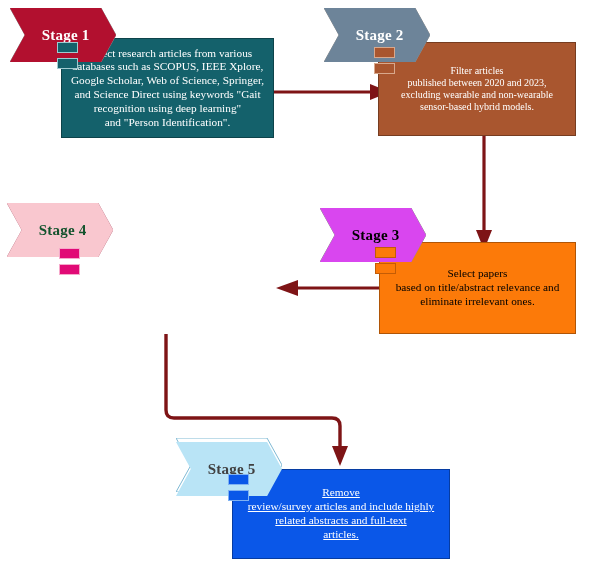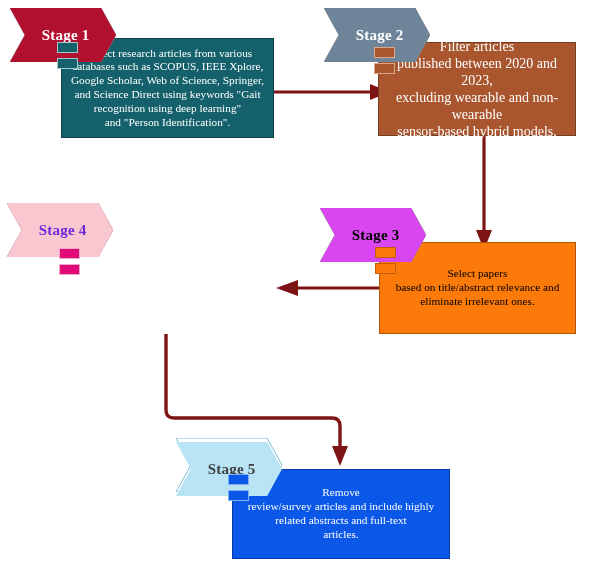--- a/index.html
+++ b/index.html
@@ -128,21 +128,21 @@
 
   <div class="banner-outline" style="left:324px; top:8px;">
     <svg width="106" height="54" viewBox="0 0 106 54">
       <polygon points="0,0 91,0 106,27 91,54 0,54 15,27" fill="none" stroke="#8E8E8E" stroke-width="1"></polygon>
     </svg>
   </div>
   <div class="stage-banner" id="banner-2" style="left:324px; top:8px; width:106px; height:54px; background:#6D8499; color:#FFFFFF; font-size:15px;justify-content:center;">
     <span class="banner-text">Stage 2</span>
   </div>
 
-  <div class="stage-box" id="box-2" style="left:378px; top:42px; width:198px; height:94px; background:#A9562F; color:#FFFFFF; font-size:14px;">
+  <div class="stage-box" id="box-2" style="left:378px; top:42px; width:198px; height:94px; background:#A9562F; color:#FFFFFF; font-size:10px;">
     <span class="box-text">Filter articles
 published between 2020 and 2023,
 excluding wearable and non-wearable
 sensor-based hybrid models.</span>
   </div>
   <div class="tab" style="left:374px; top:47px; width:21px; height:11px; background:#A9562F; border:1.3px solid #D8A88C;"></div>
   <div class="tab" style="left:374px; top:63px; width:21px; height:11px; background:#A9562F; border:1.3px solid #D8A88C;"></div>
 
   <div class="banner-outline" style="left:320px; top:208px;">
     <svg width="106" height="54" viewBox="0 0 106 54">
@@ -159,37 +159,37 @@
 eliminate irrelevant ones.</span>
   </div>
   <div class="tab" style="left:375px; top:247px; width:21px; height:11px; background:#FC7A09; border:1.3px solid #C45C05;"></div>
   <div class="tab" style="left:375px; top:263px; width:21px; height:11px; background:#FC7A09; border:1.3px solid #C45C05;"></div>
 
   <div class="banner-outline" style="left:7px; top:203px;">
     <svg width="106" height="54" viewBox="0 0 106 54">
       <polygon points="0,0 91,0 106,27 91,54 0,54 15,27" fill="none" stroke="#C98A98" stroke-width="1"></polygon>
     </svg>
   </div>
-  <div class="stage-banner" id="banner-4" style="left:7px; top:203px; width:106px; height:54px; background:#F9C7CF; color:#6d28d9; font-size:15px;">
+  <div class="stage-banner" id="banner-4" style="left:7px; top:203px; width:106px; height:54px; background:#F9C7CF; color:#14532d; font-size:15px;">
     <span class="banner-text">Stage 4</span>
   </div>
 
   <div class="tab" style="left:59px; top:248px; width:21px; height:11px; background:#E10A76; border:1.3px solid #F6A9CB;"></div>
   <div class="tab" style="left:59px; top:264px; width:21px; height:11px; background:#E10A76; border:1.3px solid #F6A9CB;"></div>
 
   <div class="banner-outline" style="left:176px; top:438px;">
     <svg width="106" height="54" viewBox="0 0 106 54">
       <polygon points="0,0 91,0 106,27 91,54 0,54 15,27" fill="none" stroke="#7FB9D4" stroke-width="1"></polygon>
     </svg>
   </div>
   <div class="stage-banner" id="banner-5" style="left:176px; top:442px; width:106px; height:54px; background:#B9E4F6; color:#404040; font-size:15px;">
     <span class="banner-text">Stage 5</span>
   </div>
 
-  <div class="stage-box" id="box-5" style="left:232px; top:469px; width:218px; height:90px; background:#0A57E8; color:#FFFFFF; font-size:11.3px;">
+  <div class="stage-box" id="box-5" style="left:232px; top:469px; width:218px; height:90px; background:#0A57E8; color:#FFFFFF; font-size:11.3px;text-decoration:underline;">
     <span class="box-text">Remove
 review/survey articles and include highly
 related abstracts and full-text
 articles.</span>
   </div>
   <div class="tab" style="left:228px; top:474px; width:21px; height:11px; background:#0A57E8; border:1.3px solid #7FB2F2;"></div>
   <div class="tab" style="left:228px; top:490px; width:21px; height:11px; background:#0A57E8; border:1.3px solid #7FB2F2;"></div>
 
 </div>
 

